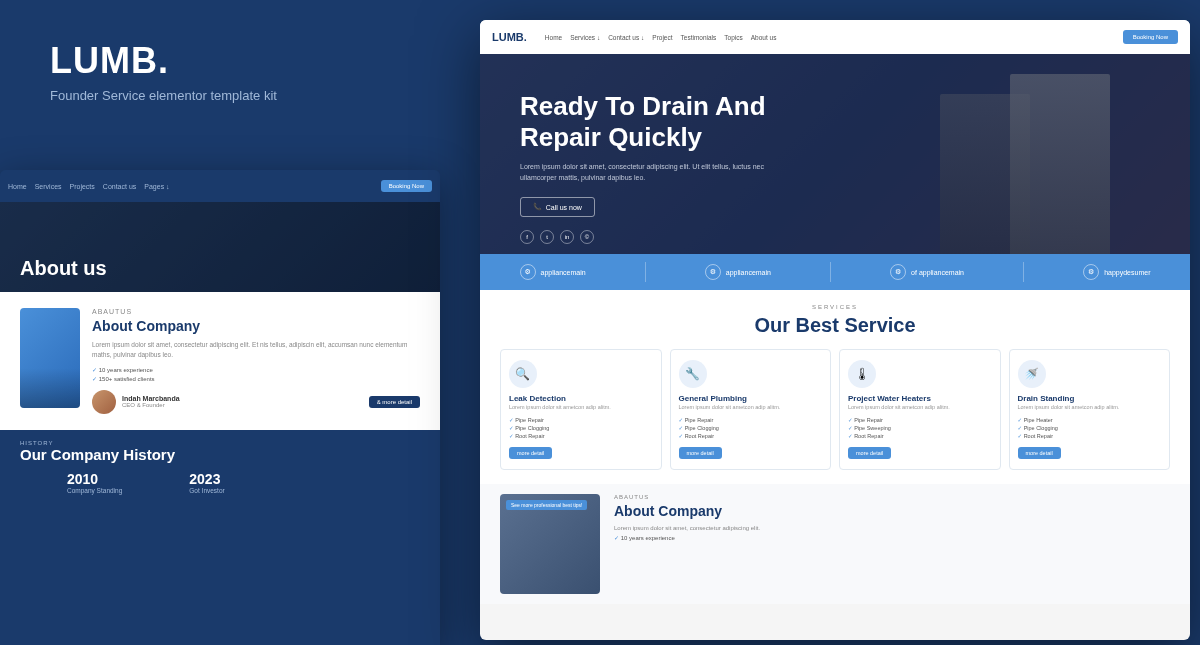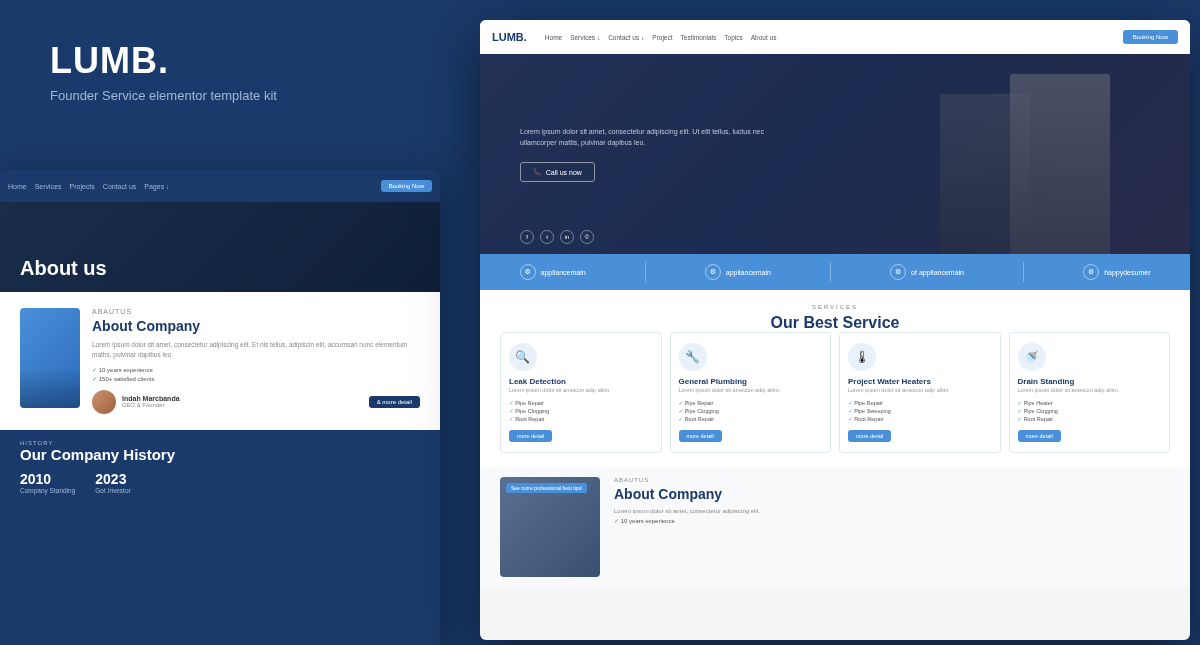--- a/index.html
+++ b/index.html
@@ -231,20 +231,21 @@
     }
 
     .history-years {
       display: flex;
       gap: 20px;
     }
 
     .history-year {
       display: flex;
       flex-direction: column;
+      margin-left: 47px;
     }
 
     .year-num {
       font-size: 14px;
       font-weight: 800;
       color: white;
     }
 
     .year-label {
       font-size: 6.5px;
@@ -441,23 +442,24 @@
       text-align: center;
       font-size: 6px;
       color: #888;
       text-transform: uppercase;
       letter-spacing: 2px;
       margin-bottom: 4px;
     }
 
     .services-title {
       text-align: center;
-      font-size: 16px;
+      font-size: 20px;
       font-weight: 800;
       color: #1a3a6b;
+      margin-bottom: 12px;
     }
 
     .services-grid {
       display: grid;
       grid-template-columns: repeat(4, 1fr);
       gap: 8px;
     }
 
     .service-card {
       border: 1px solid #e0e8f0;
@@ -664,20 +666,21 @@
       <span class="right-nav-item">About us</span>
     </div>
     <div class="right-nav-btn">Booking Now</div>
   </div>
 
   <div class="hero-section">
     <div class="hero-overlay"></div>
     <div class="hero-figure2"></div>
     <div class="hero-figure"></div>
     <div class="hero-content">
+      <div class="hero-title">Ready To Drain And Repair Quickly</div>
       <div class="hero-text">Lorem ipsum dolor sit amet, consectetur adipiscing elit. Ut elit tellus, luctus nec ullamcorper mattis, pulvinar dapibus leo.</div>
       <div class="hero-btn">
         <span>📞</span>
         <span>Call us now</span>
       </div>
     </div>
     <div class="hero-social">
       <div class="social-icon">f</div>
       <div class="social-icon">t</div>
       <div class="social-icon">in</div>

